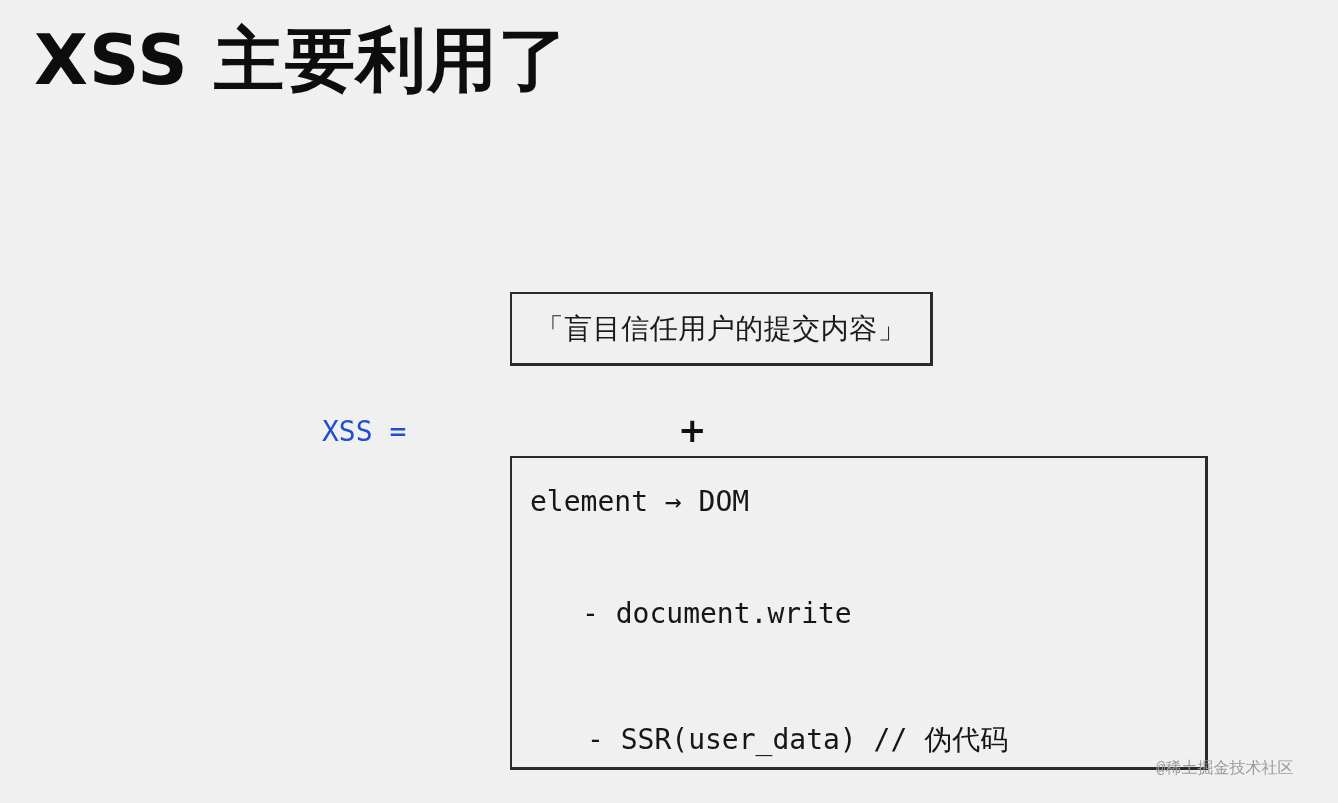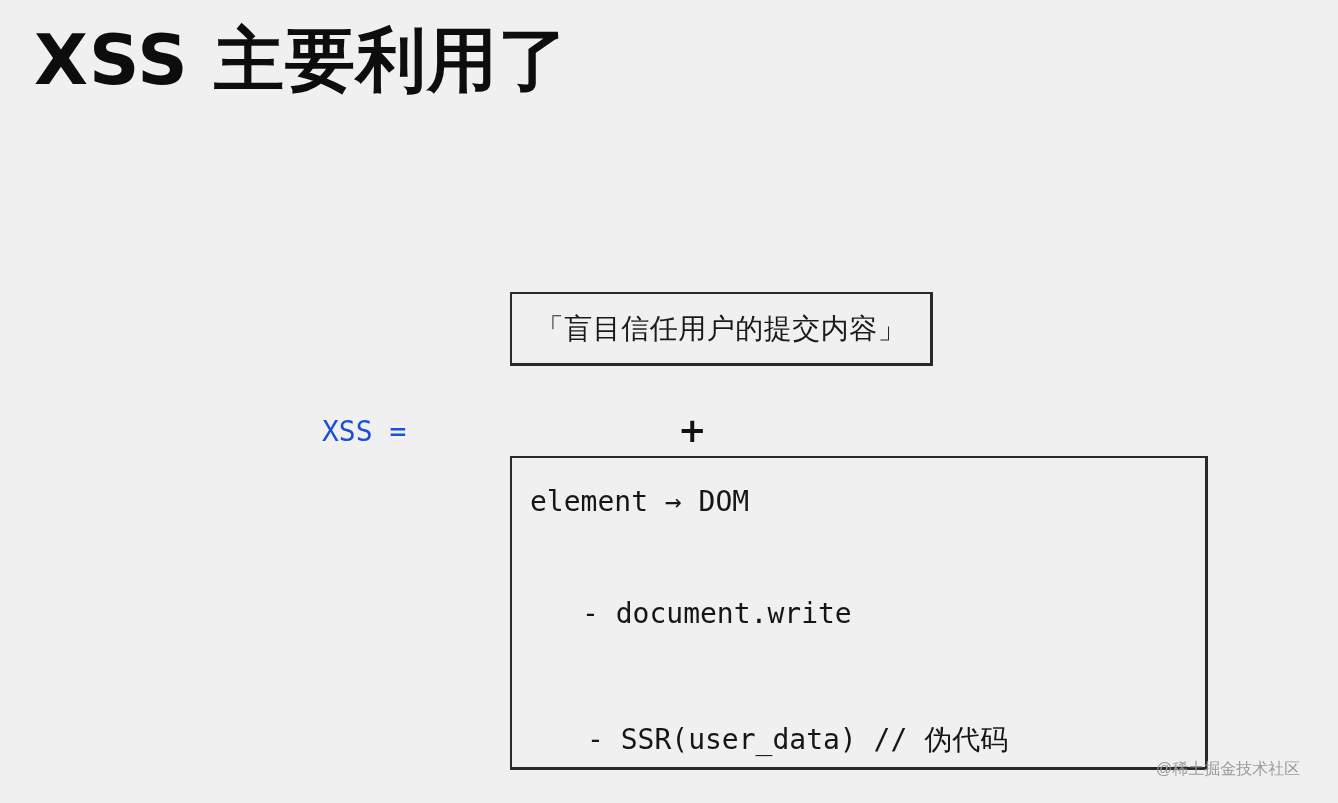--- a/index.html
+++ b/index.html
@@ -87,21 +87,21 @@
       font-family: "DejaVu Sans Mono", monospace;
       font-size: 28px;
       line-height: 36px;
       color: #161616;
       white-space: pre;
     }
     .watermark {
       position: absolute;
       left: 1156px;
       top: 758px;
-      font-family: Liberation Sans, sans-serif;
+      font-family: Liberation Mono, monospace;
       font-size: 16px;
       line-height: 22px;
       color: #9a9a9a;
       white-space: nowrap;
     }
   </style>
 </head>
 <body>
 
 <div class="title">XSS 主要利用了</div>

